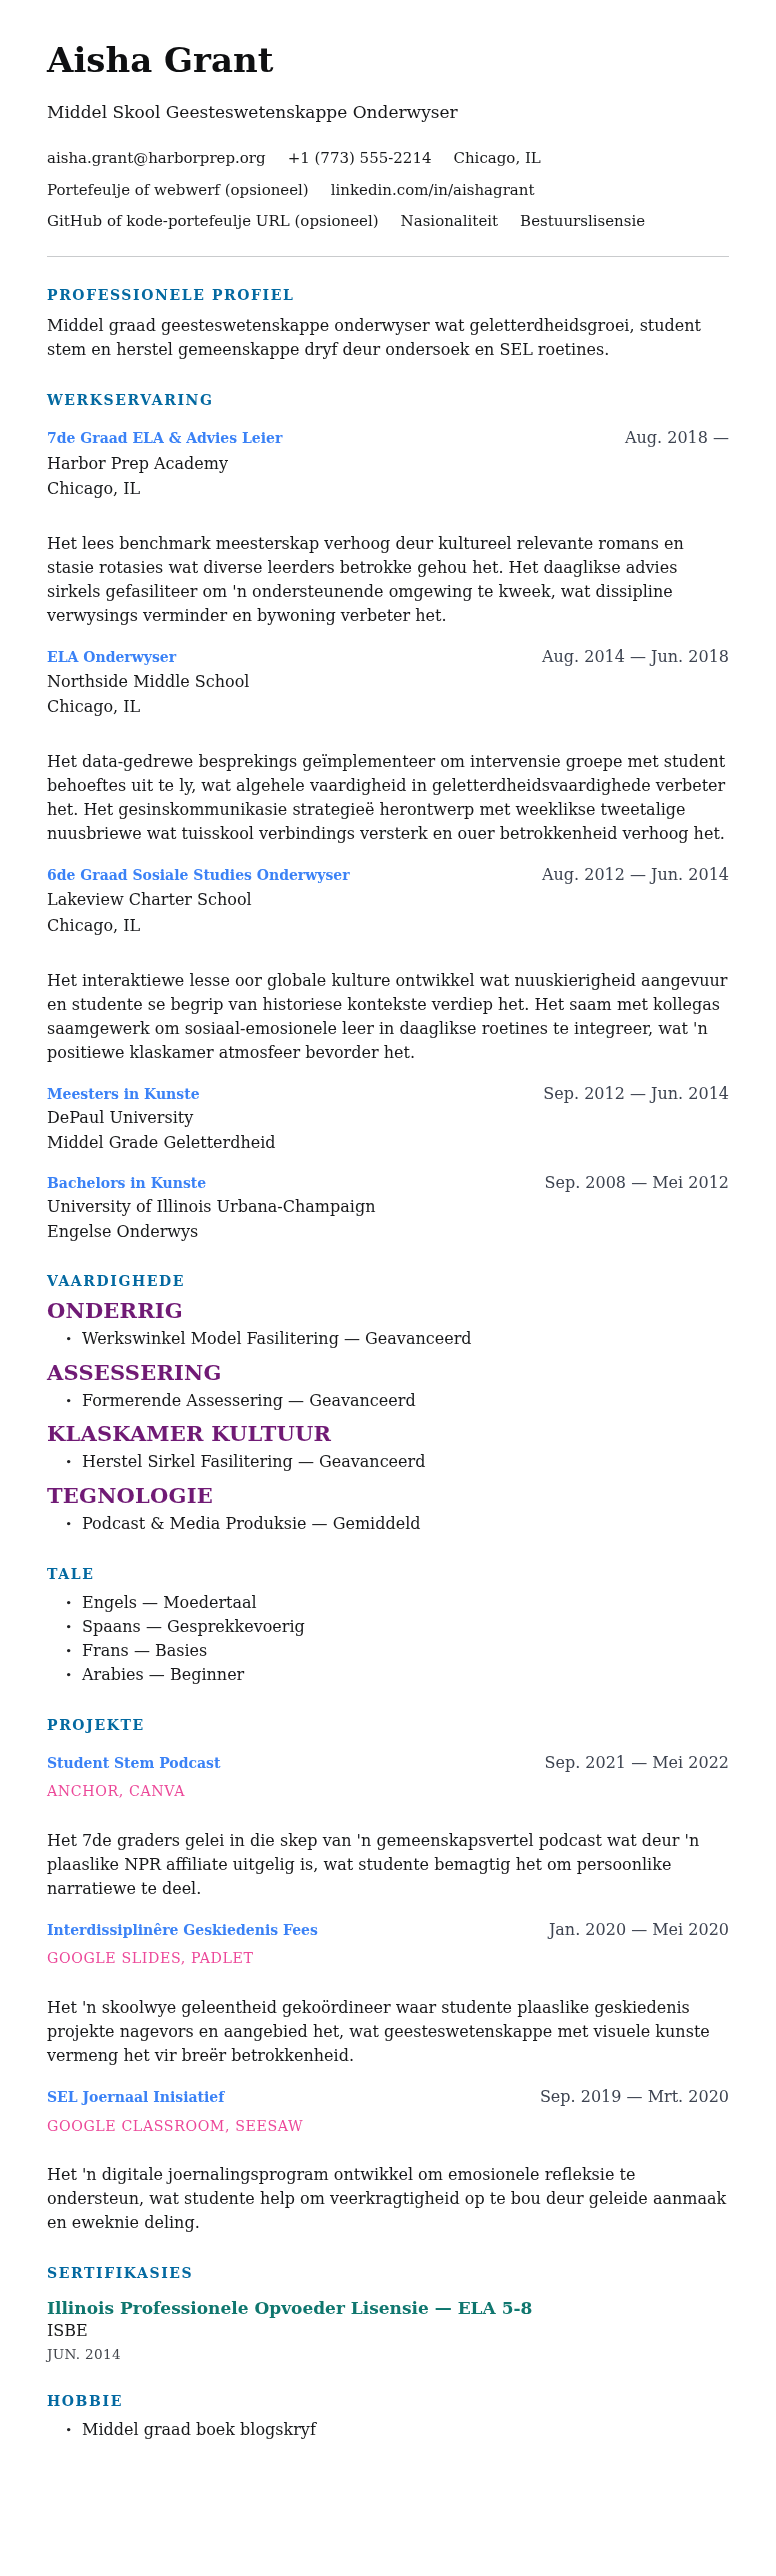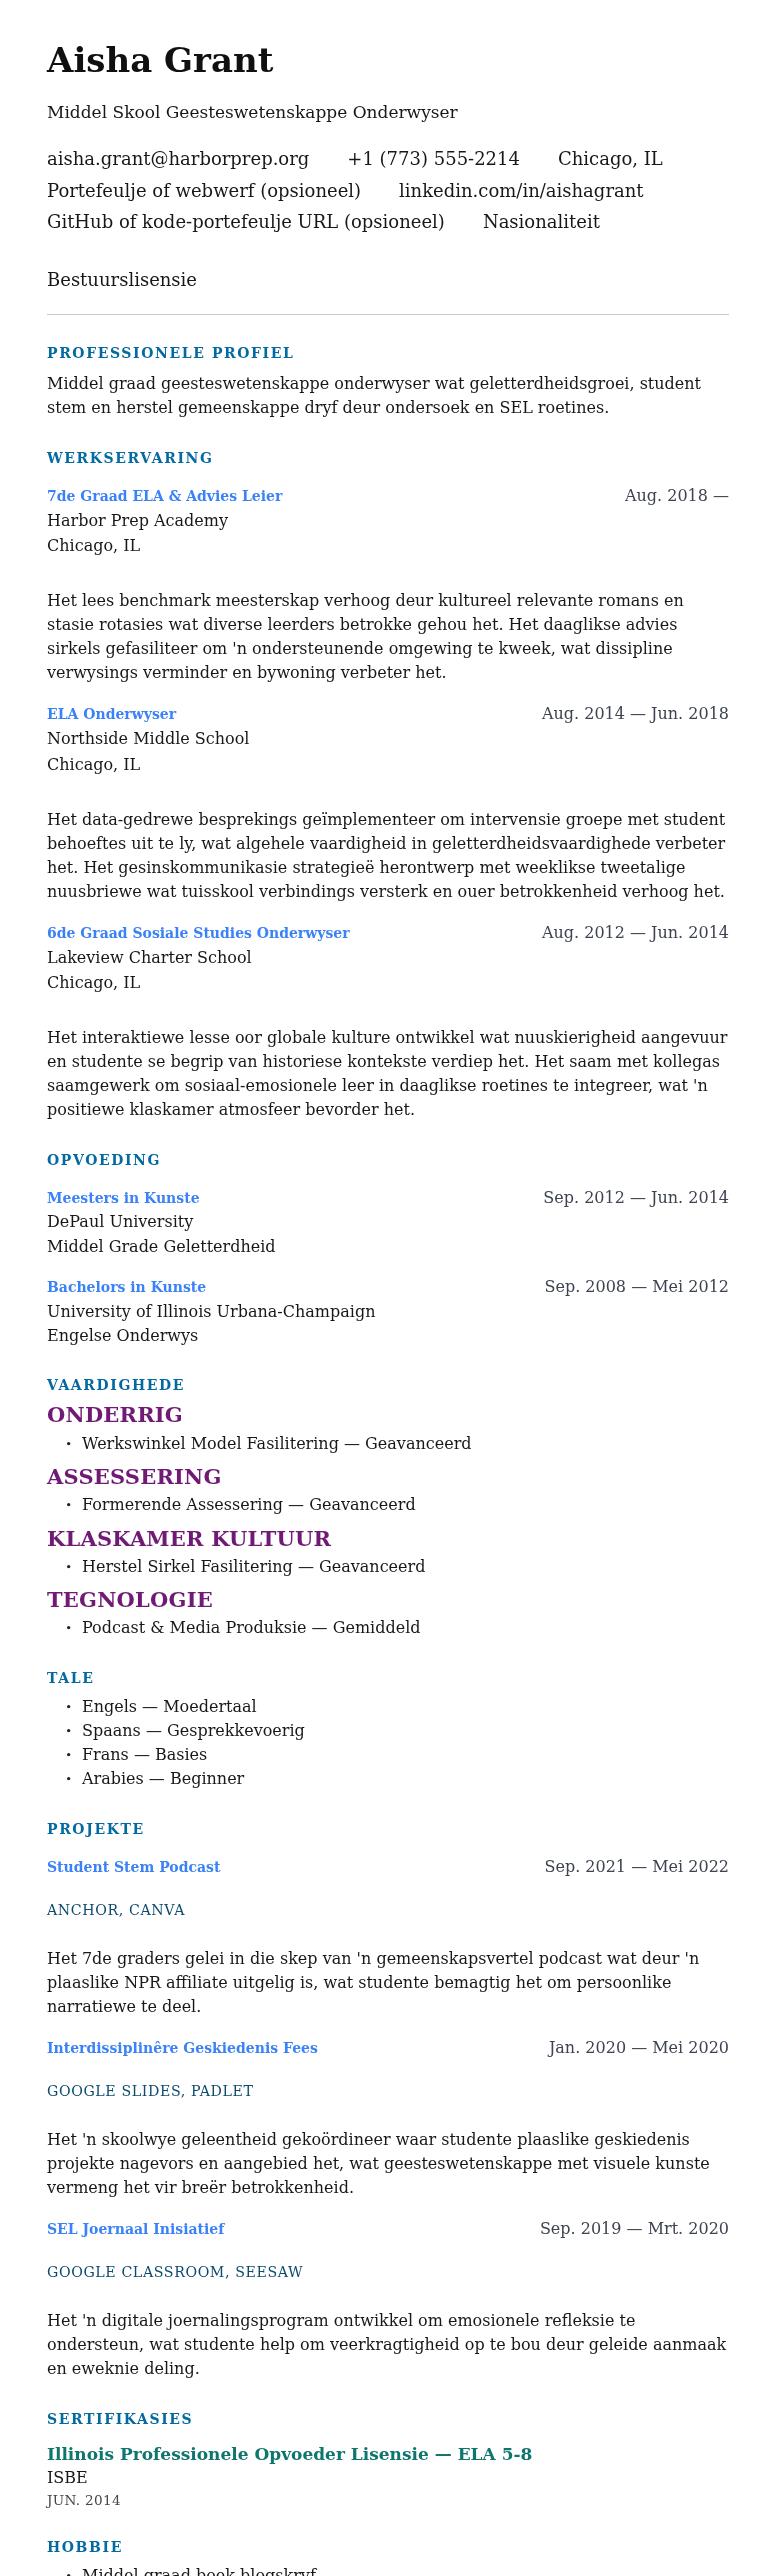--- a/index.html
+++ b/index.html
@@ -4,41 +4,41 @@
 <style>
   html, body { margin:0; padding:0; background:#ffffff; }
   .page {
     width:776px; min-height:2576px; box-sizing:border-box;
     padding:41px 47px 45px 47px;
     font-family:"DejaVu Serif", serif;
     color:#17181a; background:#ffffff;
   }
   .name { font-size:34px; line-height:39px; font-weight:700; margin:0 0 21px 0; color:#0f1012; }
   .role { font-size:17px; line-height:22px; margin:0 0 26px 0; }
-  .contact-row { display:flex; gap:38px; font-size:18px; line-height:19.4px; margin-bottom:12.3px; flex-wrap:wrap; }
+  .contact-row { display:flex; gap:22px; font-size:15px; line-height:19.4px; margin-bottom:12.3px; flex-wrap:wrap; }
   .divider { border:none; border-top:0.6px solid #c9cbcd; margin:24.6px 0 0 0; height:0; }
   .section-label { font-size:14px; font-weight:700; letter-spacing:1.6px; line-height:17px; margin-top:30px; color:#0369a1; }
   .summary { font-size:16px; line-height:24px; margin-top:10px; }
   .entry { margin-top:18px; }
   .entry-head { display:flex; justify-content:space-between; align-items:baseline; }
   .entry-title { font-size:14px; font-weight:700; line-height:22.6px; color:#3b82f6; }
   .entry-dates { font-size:16px; line-height:21px; color:#3d4350; white-space:nowrap; margin-left:19.4px; }
   .entry-org  { font-size:16px; line-height:22px; margin-top:2.6px; }
   .entry-loc  { font-size:16px; line-height:22px; margin-top:3.2px; }
   .entry-desc { font-size:16px; line-height:24px; margin-top:32px; }
   .entry--edu .entry-org { margin-top:1.9px; }
   .entry--edu .entry-field { font-size:16px; line-height:22px; margin-top:2.6px; }
   .skill-group { margin-top:10.4px; }
   .skill-group:first-of-type { margin-top:15.5px; }
   .skill-group-heading { font-size:21px; font-weight:700; line-height:22px; letter-spacing:0.2px; color:#701a75; }
   ul.bullets { list-style:none; margin:5.2px 0 0 0; padding:0 0 0 13px; }
   ul.bullets li { position:relative; font-size:16px; line-height:24px; padding-left:22px; }
   ul.bullets li::before { content:"\2022"; position:absolute; left:5.2px; top:0; font-size:11.6px; line-height:24px; color:#212225; }
   ul.bullets--langs { margin-top:7.8px; }
-  .entry--proj .entry-tools { font-size:14.2px; letter-spacing:0.6px; line-height:18px; margin-top:22px; color:#0c4a6e; }
+  .entry--proj .entry-tools { font-size:14.2px; letter-spacing:0.6px; line-height:18px; margin-top:8px; color:#ec4899; }
   .entry--proj .entry-desc { margin-top:28.5px; }
   .cert-title { font-size:17px; font-weight:700; line-height:21.4px; margin-top:15.5px; color:#0f766e; }
   .cert-issuer { font-size:16px; line-height:21.4px; margin-top:1.3px; }
   .cert-date { font-size:13.6px; letter-spacing:0.3px; line-height:17.5px; margin-top:3.9px; color:#43464c; }
 </style>
 </head>
 <body>
 
 <div class="page">
 
@@ -90,21 +90,20 @@
   <div class="entry entry--job">
     <div class="entry-head">
       <span class="entry-title">6de Graad Sosiale Studies Onderwyser</span>
       <span class="entry-dates">Aug. 2012 — Jun. 2014</span>
     </div>
     <div class="entry-org">Lakeview Charter School</div>
     <div class="entry-loc">Chicago, IL</div>
     <p class="entry-desc">Het interaktiewe lesse oor globale kulture ontwikkel wat nuuskierigheid aangevuur en studente se begrip van historiese kontekste verdiep het. Het saam met kollegas saamgewerk om sosiaal-emosionele leer in daaglikse roetines te integreer, wat 'n positiewe klaskamer atmosfeer bevorder het.</p>
   </div>
 
-  <div class="section-label">OPVOEDING</div>
 
   <div class="entry entry--edu">
     <div class="entry-head">
       <span class="entry-title">Meesters in Kunste</span>
       <span class="entry-dates">Sep. 2012 — Jun. 2014</span>
     </div>
     <div class="entry-org">DePaul University</div>
     <div class="entry-field">Middel Grade Geletterdheid</div>
   </div>
 

